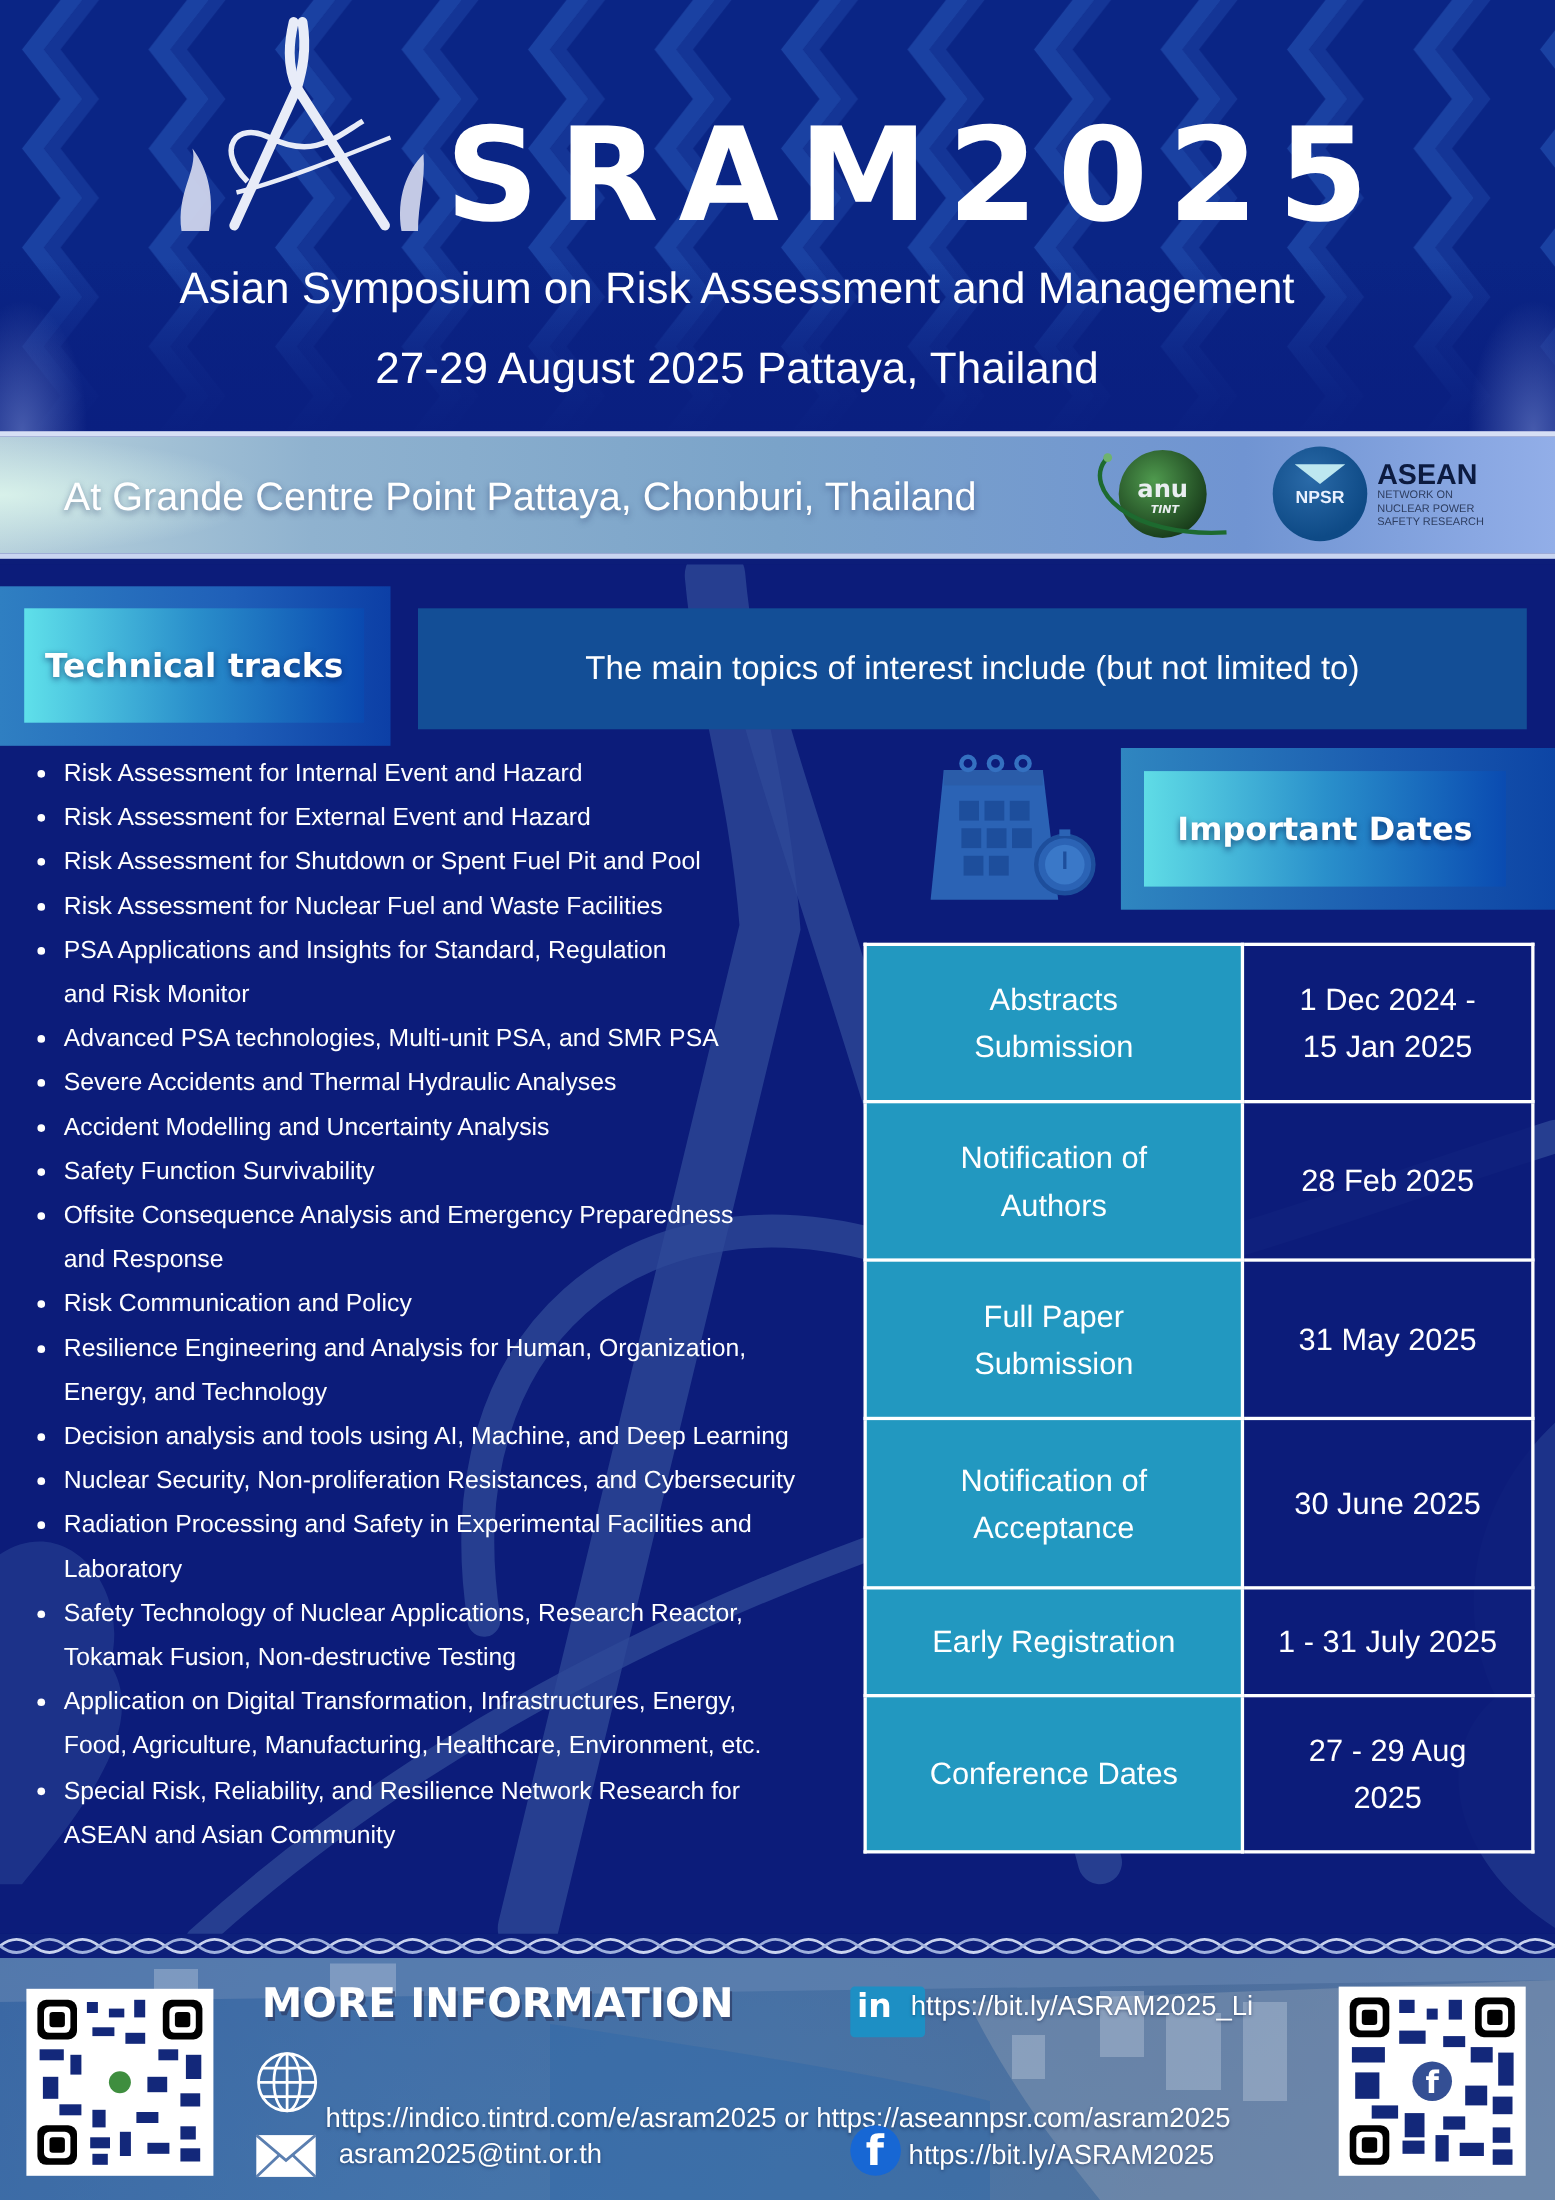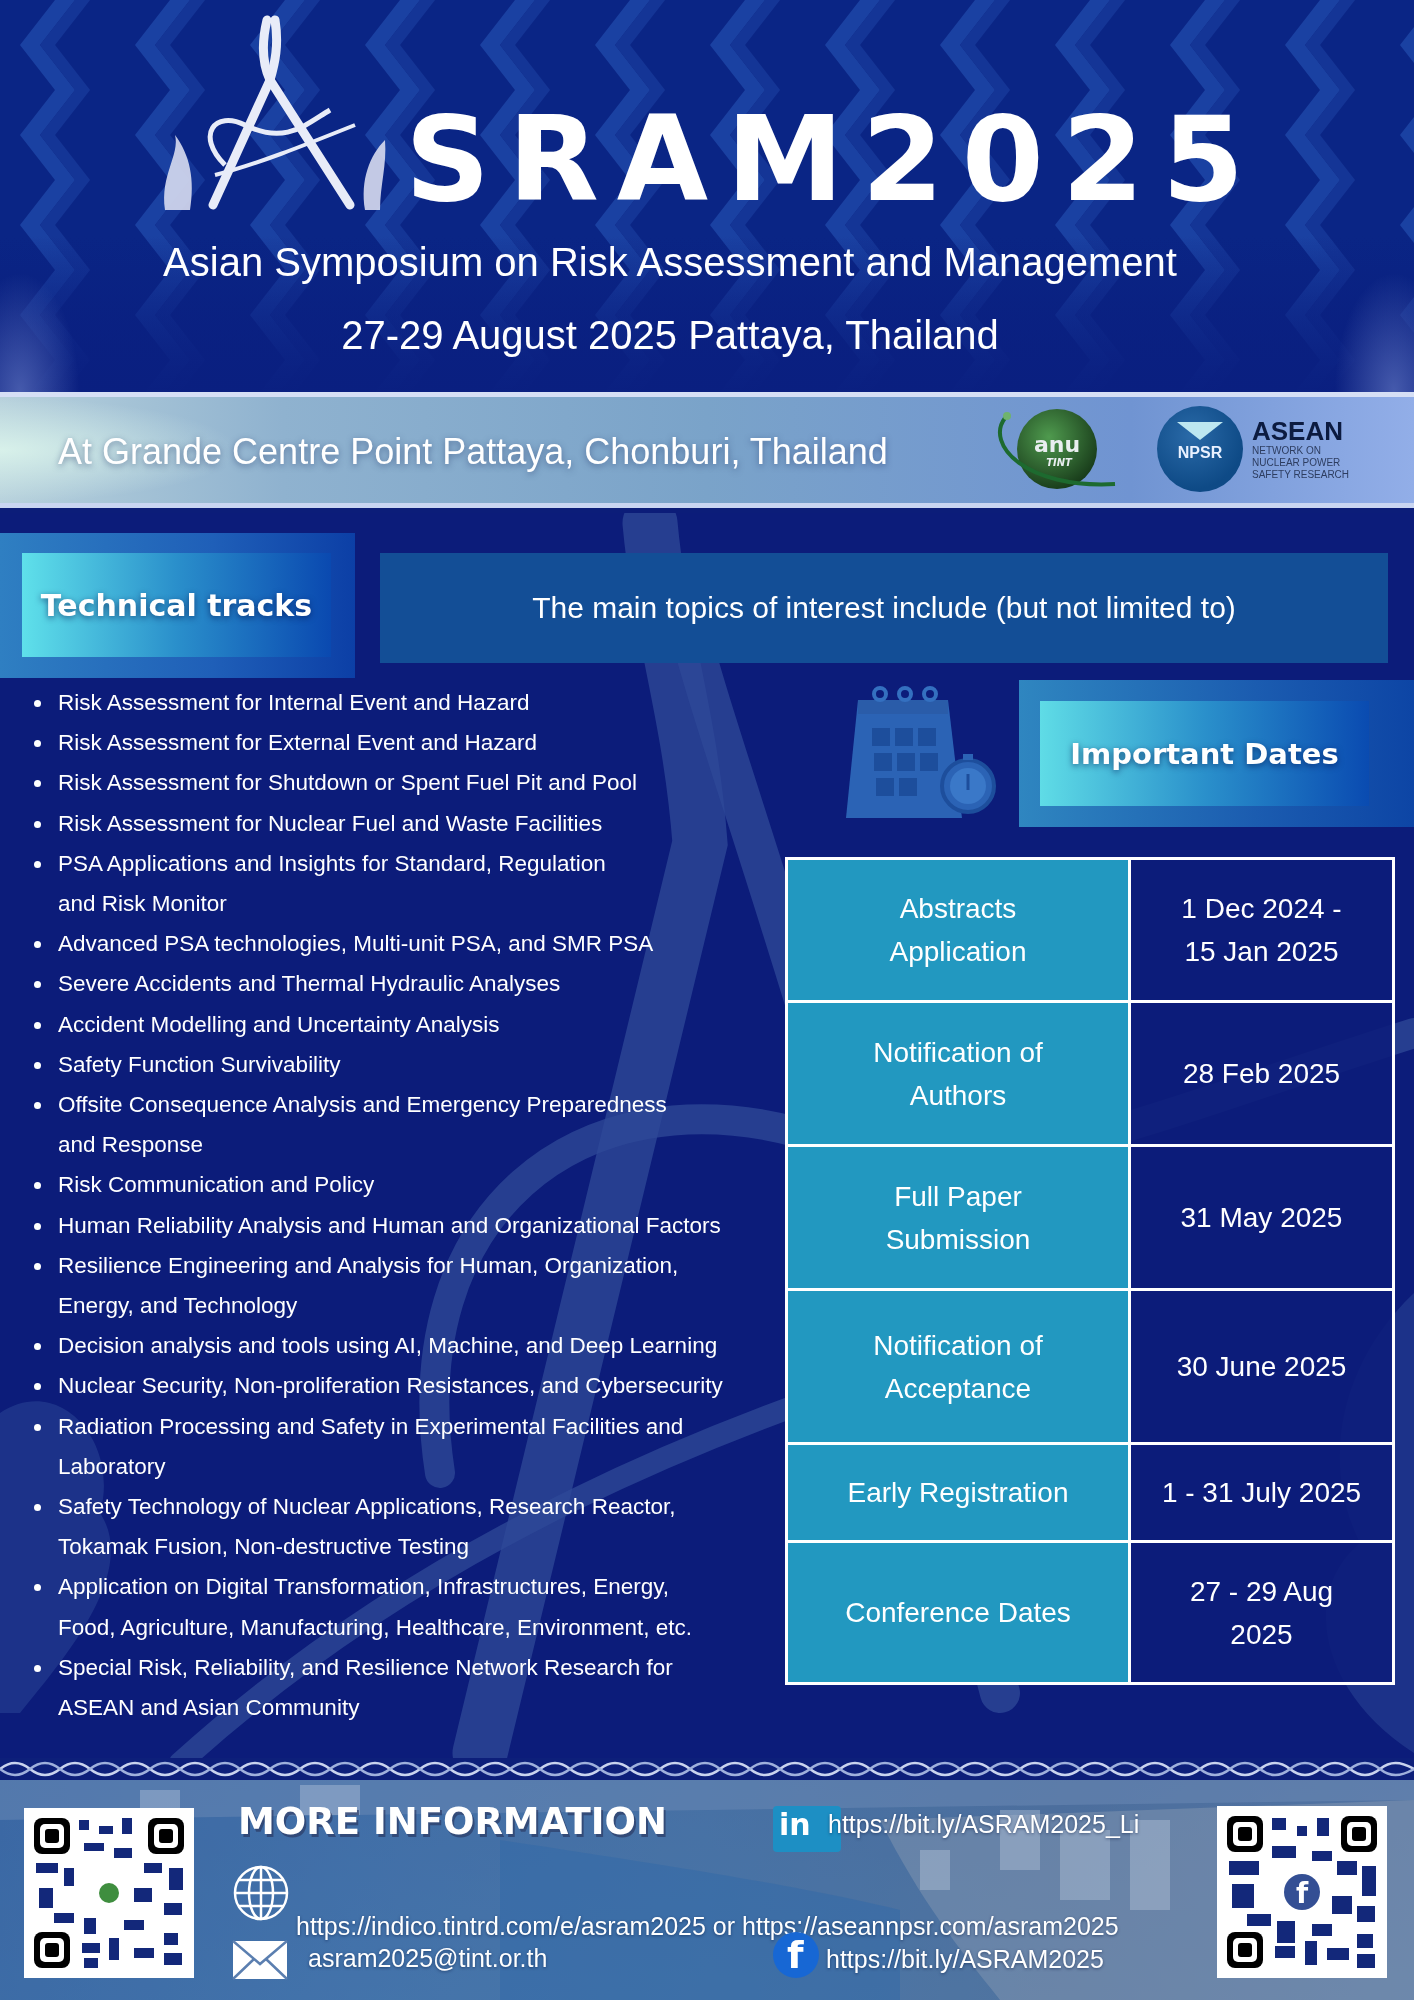--- a/index.html
+++ b/index.html
@@ -252,21 +252,20 @@
     <li>Risk Assessment for Nuclear Fuel and Waste Facilities</li>
     <li>PSA Applications and Insights for Standard, Regulation
 and Risk Monitor</li>
     <li>Advanced PSA technologies, Multi-unit PSA, and SMR PSA</li>
     <li>Severe Accidents and Thermal Hydraulic Analyses</li>
     <li>Accident Modelling and Uncertainty Analysis</li>
     <li>Safety Function Survivability</li>
     <li>Offsite Consequence Analysis and Emergency Preparedness
 and Response</li>
     <li>Risk Communication and Policy</li>
-    <li>Human Reliability Analysis and Human and Organizational Factors</li>
     <li>Resilience Engineering and Analysis for Human, Organization,
 Energy, and Technology</li>
     <li>Decision analysis and tools using AI, Machine, and Deep Learning</li>
     <li>Nuclear Security, Non-proliferation Resistances, and Cybersecurity</li>
     <li>Radiation Processing and Safety in Experimental Facilities and
 Laboratory</li>
     <li>Safety Technology of Nuclear Applications, Research Reactor,
 Tokamak Fusion, Non-destructive Testing</li>
     <li>Application on Digital Transformation, Infrastructures, Energy,
 Food, Agriculture, Manufacturing, Healthcare, Environment, etc.</li>
@@ -297,21 +296,21 @@
   </svg>
   <div class="id-outer"></div>
   <div class="id-inner">
     <span class="id-label">Important Dates</span>
   </div>
 
   <table class="dates-table">
     <tbody>
         <tr style="height:143px">
       <td class="lbl">Abstracts
-Application</td>
+Submission</td>
       <td class="val">1 Dec 2024 -
 15 Jan 2025</td>
     </tr>
     <tr style="height:144px">
       <td class="lbl">Notification of
 Authors</td>
       <td class="val">28 Feb 2025</td>
     </tr>
     <tr style="height:144px">
       <td class="lbl">Full Paper

